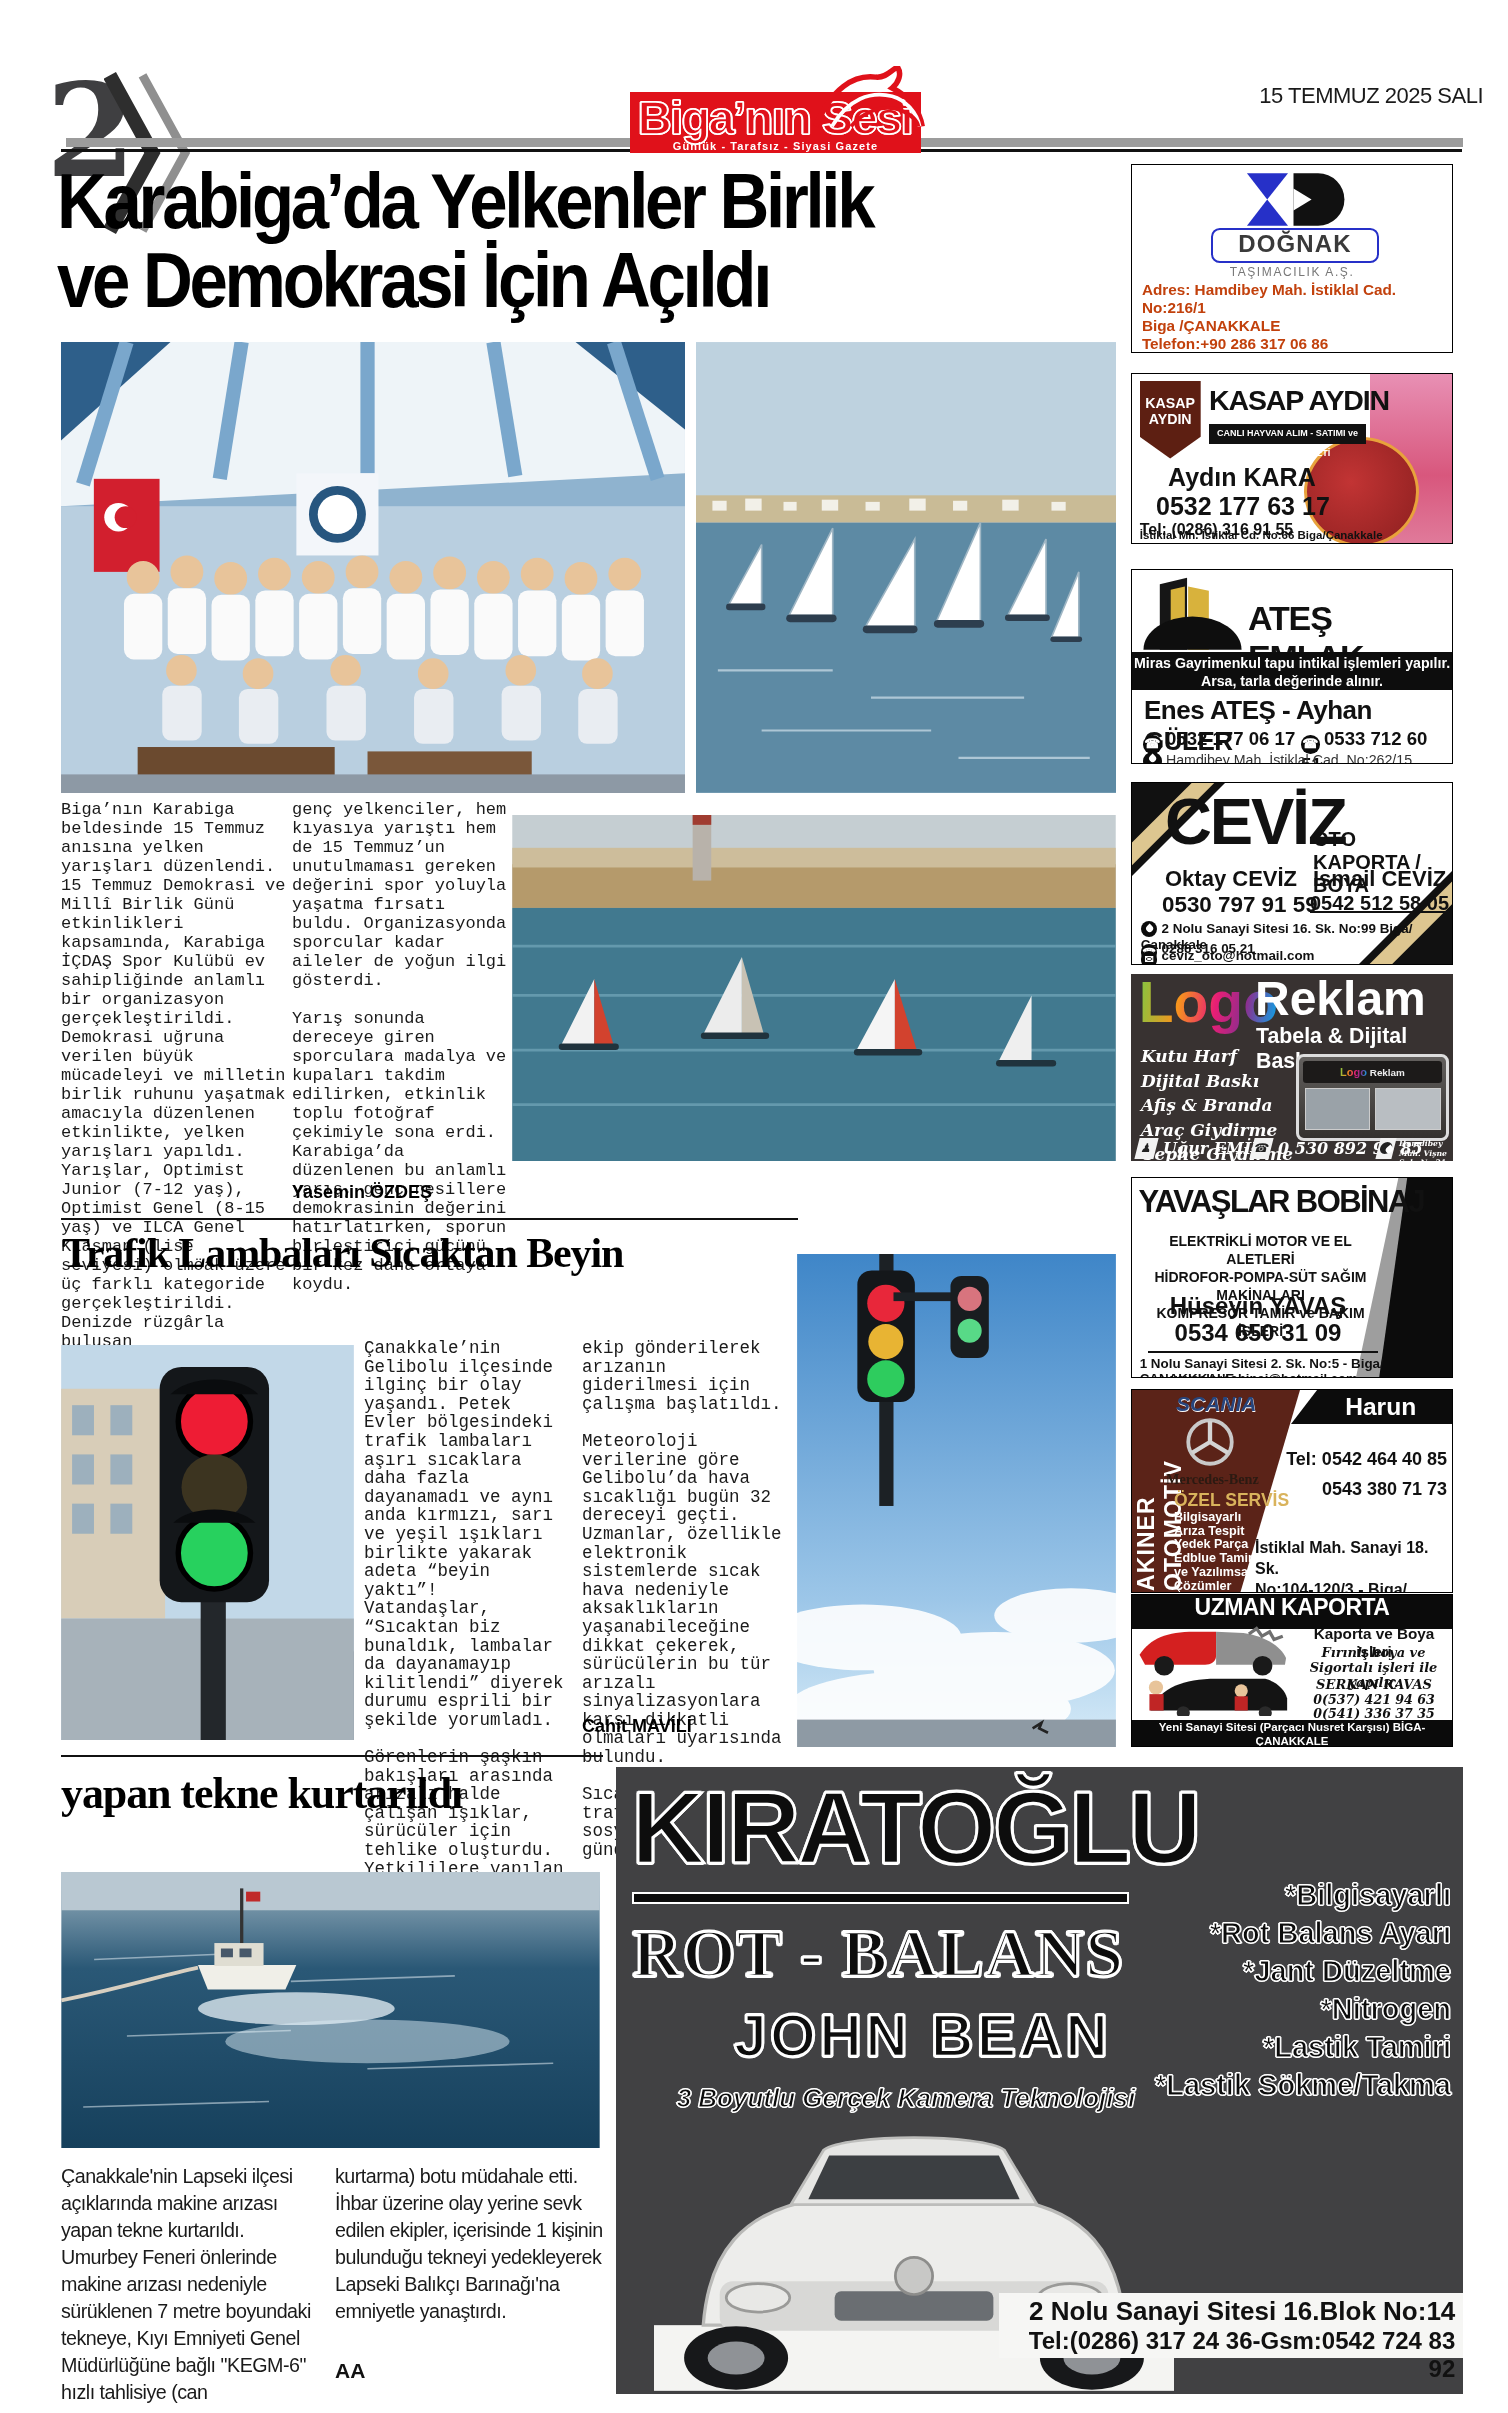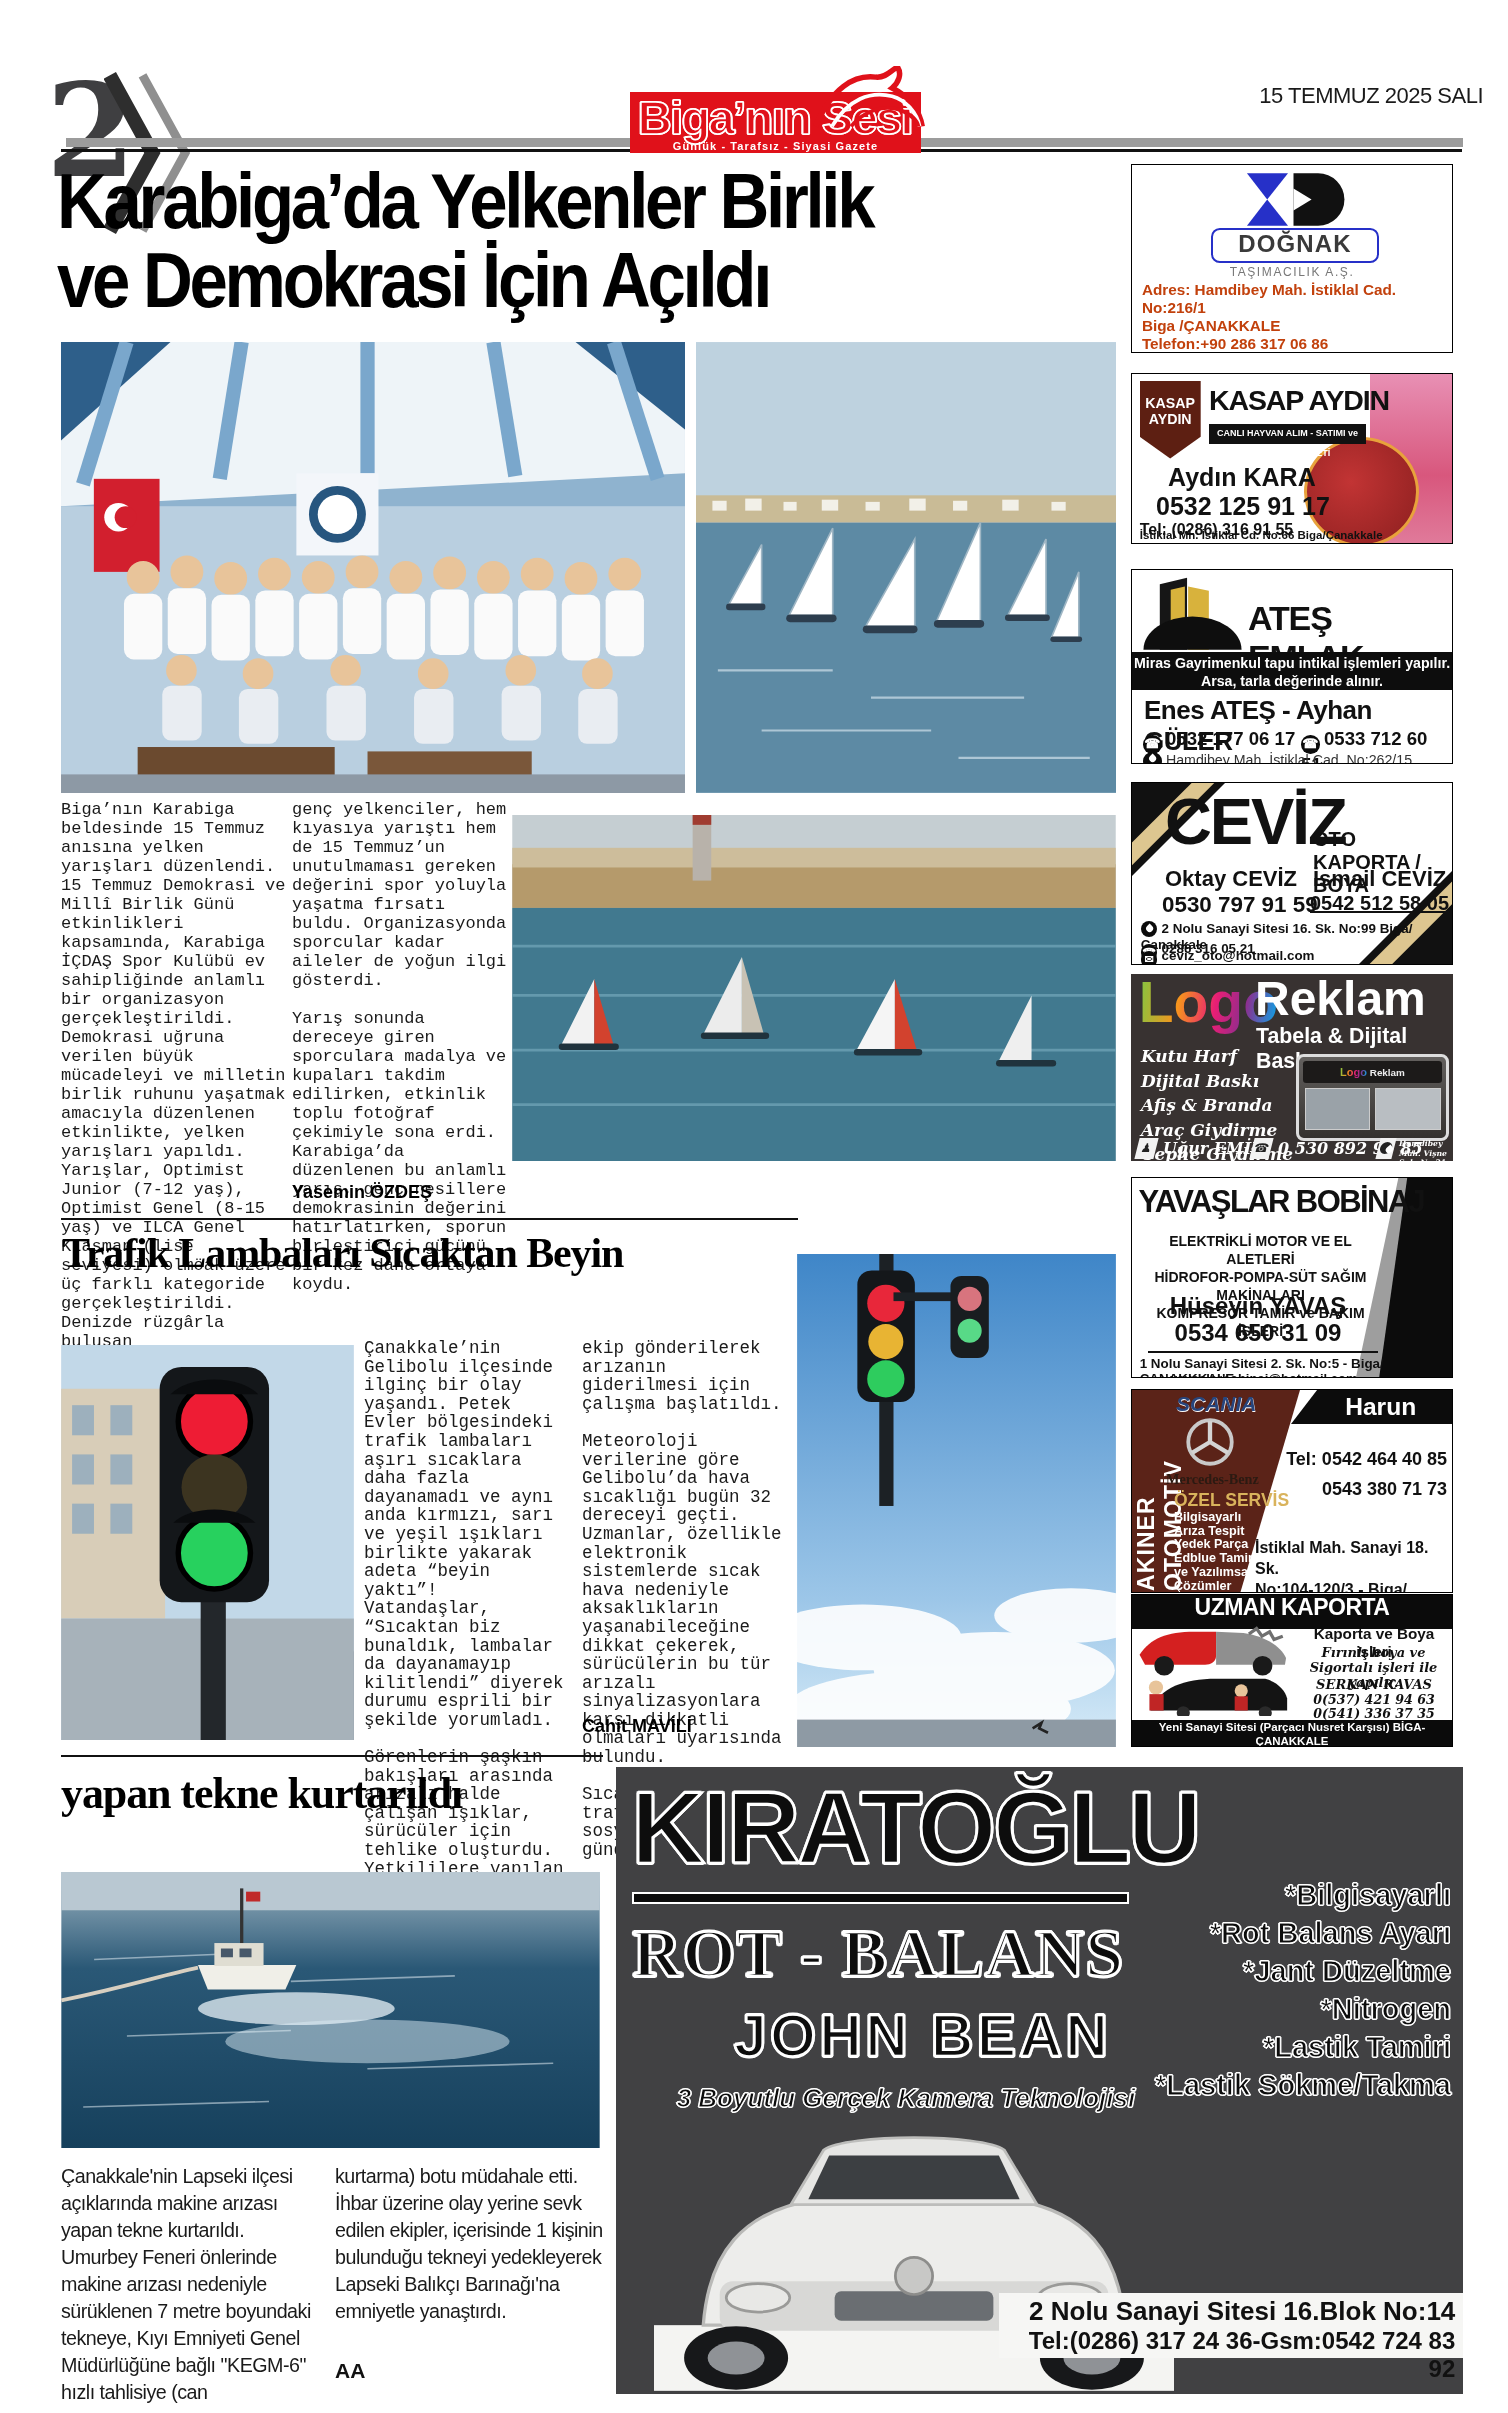--- a/index.html
+++ b/index.html
@@ -381,21 +381,21 @@
   <div class="abs adbox" style="left:1131px;top:373px;width:322px;height:171px;border-width:1.1px;">
     <div class="abs" style="right:0;top:0;width:82px;height:100%;background:linear-gradient(180deg,#e890b4,#d8577d 60%,#e07a9a);"></div>
     <div class="abs" style="right:33px;top:63px;width:109px;height:104px;border-radius:50%;background:radial-gradient(circle at 40% 40%,#c23434,#8c1f1f);border:3.3px solid #e8a23c;"></div>
     <div class="abs ctr" style="left:7.7px;top:6.6px;width:61px;height:78px;background:#5d1f12;color:#fff;clip-path:polygon(0 0,100% 0,100% 72%,50% 100%,0 72%);padding-top:14.2px;box-sizing:border-box;">
       <div style="font-size:14.2px;font-weight:900;">KASAP</div>
       <div style="font-size:14.2px;font-weight:900;">AYDIN</div>
     </div>
     <div class="abs b9" style="left:77px;top:9.9px;font-size:28.5px;letter-spacing:-1.1px;">KASAP AYDIN</div>
     <div class="abs ctr" style="left:77px;top:50px;width:157px;height:19.7px;background:#111;color:#fff;font-size:9px;font-weight:700;line-height:19.7px;">CANLI HAYVAN ALIM - SATIMI ve KESİK ET TİCARETİ</div>
     <div class="abs b" style="left:36px;top:89px;font-size:25px;">Aydın KARA</div>
-    <div class="abs b" style="left:24px;top:118px;font-size:25px;">0532 125 91 17</div>
+    <div class="abs b" style="left:24px;top:118px;font-size:25px;">0532 177 63 17</div>
     <div class="abs b" style="left:7.7px;top:147px;font-size:16px;">Tel: (0286) 316 91 55</div>
     <div class="abs b" style="left:7.7px;top:155px;font-size:11.5px;">İstiklal Mh. İstiklal Cd. No:66 Biga/Çanakkale</div>
   </div>
 
   <div class="abs adbox" style="left:1131px;top:569px;width:322px;height:195px;">
     <svg class="abs" style="left:5.5px;top:3.3px;" width="109" height="77" viewBox="0 0 200 140">
       <polygon points="40,140 40,20 90,8 90,140" fill="#161616"></polygon>
       <polygon points="92,140 92,24 130,32 130,140" fill="#d8b23c"></polygon>
       <polygon points="60,30 86,24 86,120 60,126" fill="#d8b23c"></polygon>
       <path d="M10,140 a80,54 0 0 1 180,0 z" fill="#0e0e0e"></path>

